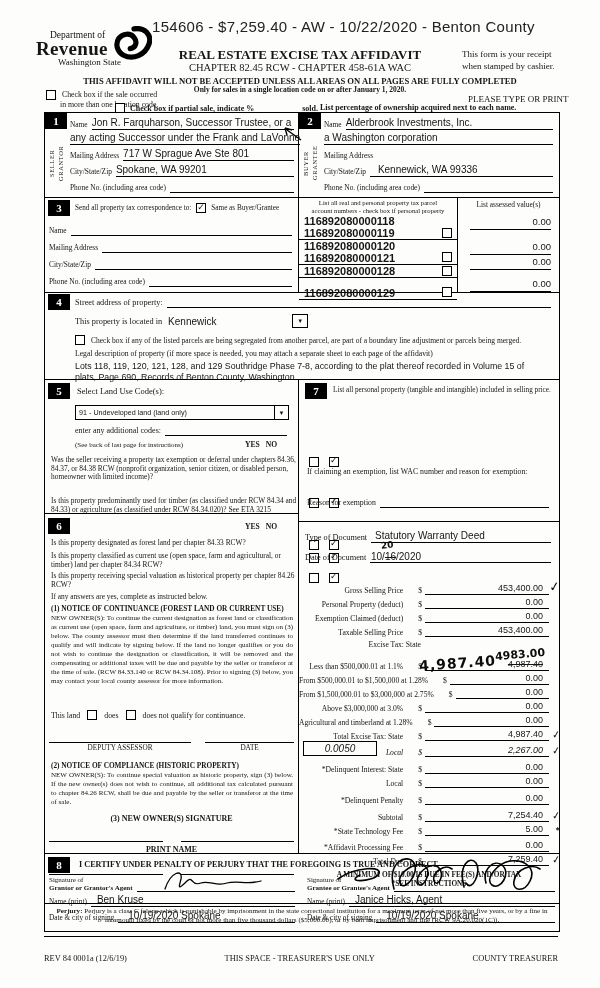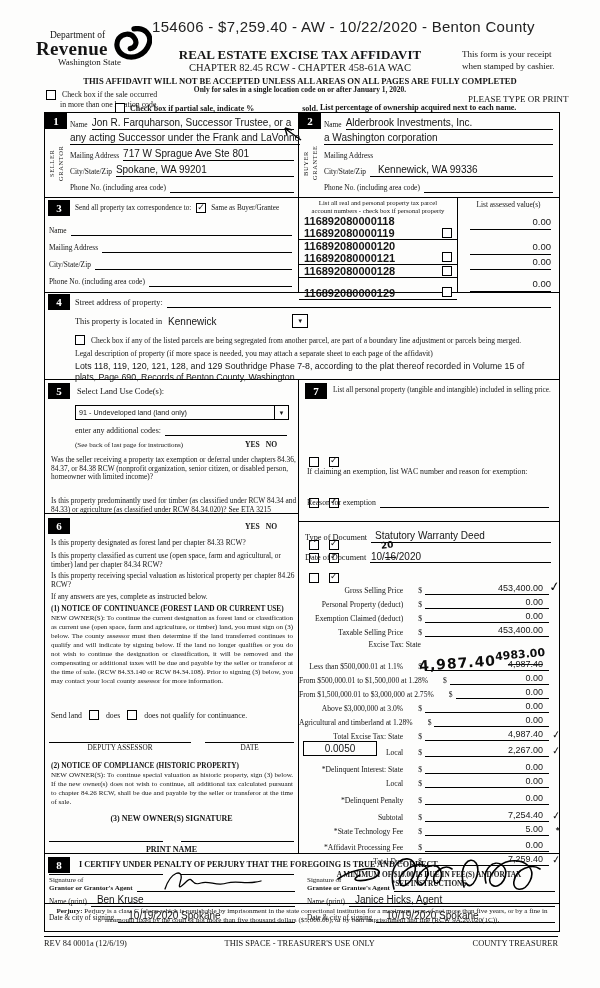--- a/index.html
+++ b/index.html
@@ -275,21 +275,21 @@
         <span>Is this property receiving special valuation as historical property per chapter 84.26 RCW?</span>
         <span class="ynboxes">
             <span class="cb"></span>
             <span class="cb checked"></span>
           </span>
       </div>
       <div class="abs" style="left:6px;top:78px;font-size:7.4px;">If any answers are yes, complete as instructed below.</div>
       <div class="abs b" style="left:6px;top:90px;font-size:7.3px;">(1) NOTICE OF CONTINUANCE (FOREST LAND OR CURRENT USE)</div>
       <div class="abs" style="left:6px;top:100px;width:242px;font-size:7px;line-height:9px;text-align:justify;">NEW OWNER(S): To continue the current designation as forest land or classification as current use (open space, farm and agriculture, or timber) land, you must sign on (3) below. The county assessor must then determine if the land transferred continues to qualify and will indicate by signing below. If the land no longer qualifies or you do not wish to continue the designation or classification, it will be removed and the compensating or additional taxes will be due and payable by the seller or transferor at the time of sale. (RCW 84.33.140 or RCW 84.34.108). Prior to signing (3) below, you may contact your local county assessor for more information.</div>
       <div class="abs" style="left:6px;top:196px;font-size:7.8px;display:flex;align-items:center;gap:7px;">
-        <span>Send land</span>
+        <span>This land</span>
         <span class="cb"></span>
         <span>does</span>
         <span class="cb"></span>
         <span>does not qualify for continuance.</span>
       </div>
       <div class="abs" style="left:4px;top:228px;width:245px;display:flex;gap:14px;">
         <span style="flex:1.6;border-top:0.9px solid #000;text-align:center;font-size:7.2px;padding-top:1px;">DEPUTY ASSESSOR</span>
         <span style="flex:1;border-top:0.9px solid #000;text-align:center;font-size:7.2px;padding-top:1px;">DATE</span>
       </div>
       <div class="abs b" style="left:6px;top:247px;font-size:7.3px;">(2) NOTICE OF COMPLIANCE (HISTORIC PROPERTY)</div>
@@ -379,21 +379,21 @@
           <span class="tlabel">Agricultural and timberland at 1.28%</span>
             <span class="tdollar">$</span>
           <span class="tval">0.00</span>
         </div>
         <div class="trow">
           <span class="tlabel">Total Excise Tax: State</span>
             <span class="tdollar">$</span>
           <span class="tval">4,987.40</span>
           <span class="hand hand-check">✓</span>
         </div>
-        <div class="trow" style="height:16px;">
+        <div class="trow" style="height:16px;font-style:italic;">
           <span class="sans abs" style="left:4px;bottom:1px;width:72px;height:13px;border:1px solid #000;text-align:center;font-size:10px;line-height:13px;">0.0050</span>
           <span class="tlabel">Local</span>
             <span class="tdollar">$</span>
           <span class="tval">2,267.00</span>
           <span class="hand hand-check">✓</span>
         </div>
         <div class="trow" style="margin-top:3px;">
           <span class="tlabel">*Delinquent Interest: State</span>
             <span class="tdollar">$</span>
           <span class="tval">0.00</span>
@@ -482,19 +482,19 @@
     </div>
 
     <div class="abs" style="left:0;top:790px;width:514px;height:28px;border-top:1px solid #000;padding-top:2px;">
       <div style="font-size:7.1px;line-height:9px;padding:1px 8px;text-align:center;">
         <span class="b">Perjury:</span>
         <span>Perjury is a class C felony which is punishable by imprisonment in the state correctional institution for a maximum term of not more than five years, or by a fine in an amount fixed by the court of not more than five thousand dollars ($5,000.00), or by both imprisonment and fine (RCW 9A.20.020(1C)).</span>
       </div>
     </div>
   </div>
 
-  <div class="abs" style="left:44px;top:936px;width:514px;border-top:1px solid #000;padding-top:2px;display:flex;justify-content:space-between;font-size:8.4px;align-items:flex-end;">
+  <div class="abs" style="left:44px;top:936px;width:514px;border-top:1px solid #000;padding-top:17px;display:flex;justify-content:space-between;font-size:8.4px;align-items:flex-end;">
     <span>REV 84 0001a (12/6/19)</span>
     <span>THIS SPACE - TREASURER'S USE ONLY</span>
     <span>COUNTY TREASURER</span>
   </div>
 
 </div>
 
 </body></html>

